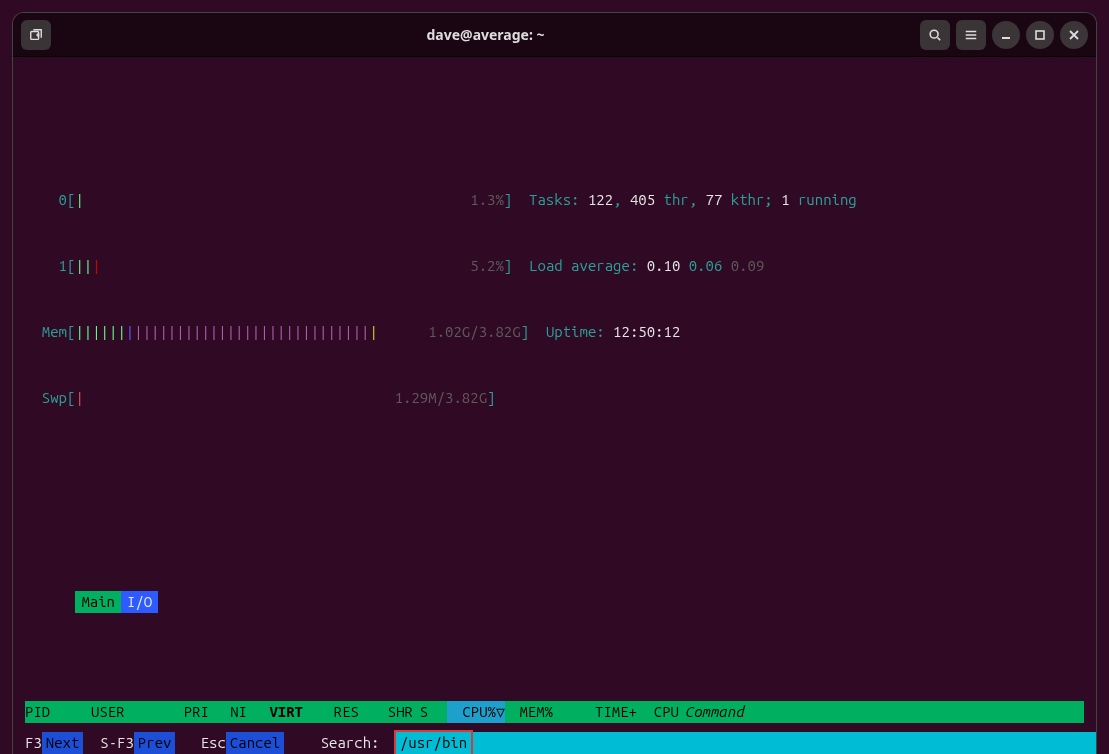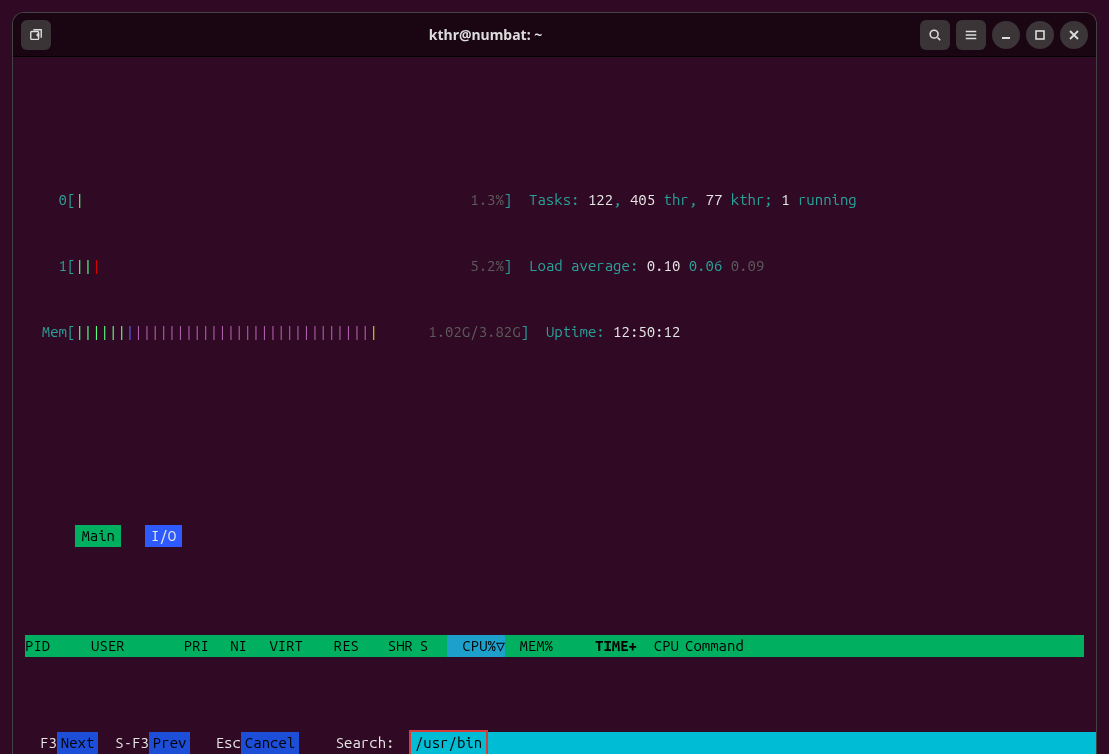--- a/index.html
+++ b/index.html
@@ -51,45 +51,45 @@
   overflow:hidden;
   position:relative;
 }
 .hl-cyan { color:#2aa198; }
 .hl-white{ color:#e6e6e6; }
 .hl-grey { color:#5f5a5c; }
 .bar-row { height:22px; }
 .tabs { margin-top:6px; }
 .tab { display:inline-block; padding:0 6px; }
 .tab-main { background:#00af5f; color:#000; }
-.tab-io { background:#2e5bff; color:#e8e8e8; margin-left:24px;}
+.tab-io { background:#2e5bff; color:#e8e8e8; margin-left:0;}
 .hdr {
   background:#00af5f;
   color:#000;
   height:22px;
   display:flex;
 }
 .hdr .sort { background:#1ea0cc; color:#000;}
 .col { display:inline-block; overflow:hidden;}
 .c-pid {width:60px; }
 .c-user{width:56px; padding-left:6px;}
 .c-pri {width:68px; text-align:right;}
 .c-ni  {width:38px; text-align:right;}
-.c-virt{width:56px; text-align:right;}
+.c-virt{width:56px; text-align:right;font-weight:bold;}
 .c-res {width:56px; text-align:right;}
 .c-shr {width:54px; text-align:right;}
 .c-s   {width:22px; text-align:center;}
 .c-cpu {width:58px; text-align:right;margin-left:12px;}
 .c-mem {width:48px; text-align:right;}
-.c-time{width:84px; text-align:right;font-weight:bold;}
+.c-time{width:84px; text-align:right;}
 .c-cp  {width:42px; text-align:right;}
-.c-cmd {padding-left:6px; flex:1; overflow:hidden;}
+.c-cmd {padding-left:6px; flex:1; overflow:hidden;font-style:italic;}
 .footer {
   position:absolute;
-  bottom:0; left:15px; right:0;
+  bottom:0; left:0; right:0;
   height:22px;
   padding-left:12px;
   display:flex;
   align-items:center;
 }
 .fn-key { color:#e6e6e6; }
 .fn-lbl { background:#1d4ed8; color:#000; padding:0 4px;}
 .search-label { color:#e6e6e6; padding:0 6px 0 28px;}
 .search-box {
   background:#00bcd4;
@@ -111,21 +111,21 @@
   <div class="titlebar">
     <div class="titlebar-left">
       <div class="tb-btn">
         <svg width="14" height="14" viewBox="0 0 16 16" fill="none" stroke="#ddd" stroke-width="1.6">
             <rect x="2" y="4" width="9" height="9" rx="1"></rect>
             <path d="M5 2h9v9"></path>
             <path d="M10 6v4M8 8h4" stroke-width="1.4"></path>
           </svg>
       </div>
     </div>
-    <div class="titlebar-center">kthr@numbat: ~</div>
+    <div class="titlebar-center">dave@average: ~</div>
     <div class="titlebar-right">
       <div class="tb-btn">
         <svg width="14" height="14" viewBox="0 0 16 16" fill="none" stroke="#ddd" stroke-width="1.8">
             <circle cx="7" cy="7" r="4.5"></circle>
             <path d="M11 11l3 3"></path>
           </svg>
       </div>
       <div class="tb-btn">
         <svg width="14" height="14" viewBox="0 0 16 16" stroke="#ddd" stroke-width="1.8">
             <path d="M2 4h12M2 8h12M2 12h12"></path>
@@ -148,20 +148,21 @@
       </div>
     </div>
   </div>
 
   <div class="term">
     <div style="height:22px"></div>
     
     <div class="bar-row"><span class="hl-cyan">    <span>0</span></span><span class="hl-cyan">[</span><span style="color:#5fff87">|</span><span class="hl-grey">                                              <span>1.3%</span></span><span class="hl-cyan">]</span>  <span class="hl-cyan">Tasks:</span> <span class="hl-white">122</span><span class="hl-cyan">, </span><span class="hl-white">405</span> <span class="hl-cyan">thr</span><span class="hl-cyan">, </span><span class="hl-white">77</span> <span class="hl-cyan">kthr;</span> <span class="hl-white">1</span> <span class="hl-cyan">running</span></div>
     <div class="bar-row"><span class="hl-cyan">    <span>1</span></span><span class="hl-cyan">[</span><span style="color:#5fff87">||</span><span style="color:#d70000">|</span><span class="hl-grey">                                            <span>5.2%</span></span><span class="hl-cyan">]</span>  <span class="hl-cyan">Load average:</span> <span class="hl-white">0.10</span> <span class="hl-cyan">0.06</span> <span class="hl-grey">0.09</span></div>
     <div class="bar-row"><span class="hl-cyan">  <span>Mem</span></span><span class="hl-cyan">[</span><span style="color:#5fff87">||||||</span><span style="color:#5f5fff">|</span><span style="color:#af5faf">||||||||||||||||||||||||||||</span><span style="color:#d7d700">|</span><span class="hl-grey">      <span>1.02G/3.82G</span></span><span class="hl-cyan">]</span>  <span class="hl-cyan">Uptime:</span> <span class="hl-white">12:50:12</span></div>
+    <div class="bar-row"><span class="hl-cyan">  <span>Swp</span></span><span class="hl-cyan">[</span><span style="color:#d75f5f">|</span><span class="hl-grey">                                     <span>1.29M/3.82G</span></span><span class="hl-cyan">]</span></div>
 
     <div style="height:22px"></div>
 
     <div class="tabs">
       <span class="tab tab-main">Main</span><span class="tab tab-io">I/O</span>
     </div>
 
     <div class="hdr">
       <span class="col c-pid">PID</span>
       <span class="col c-user">USER</span>

